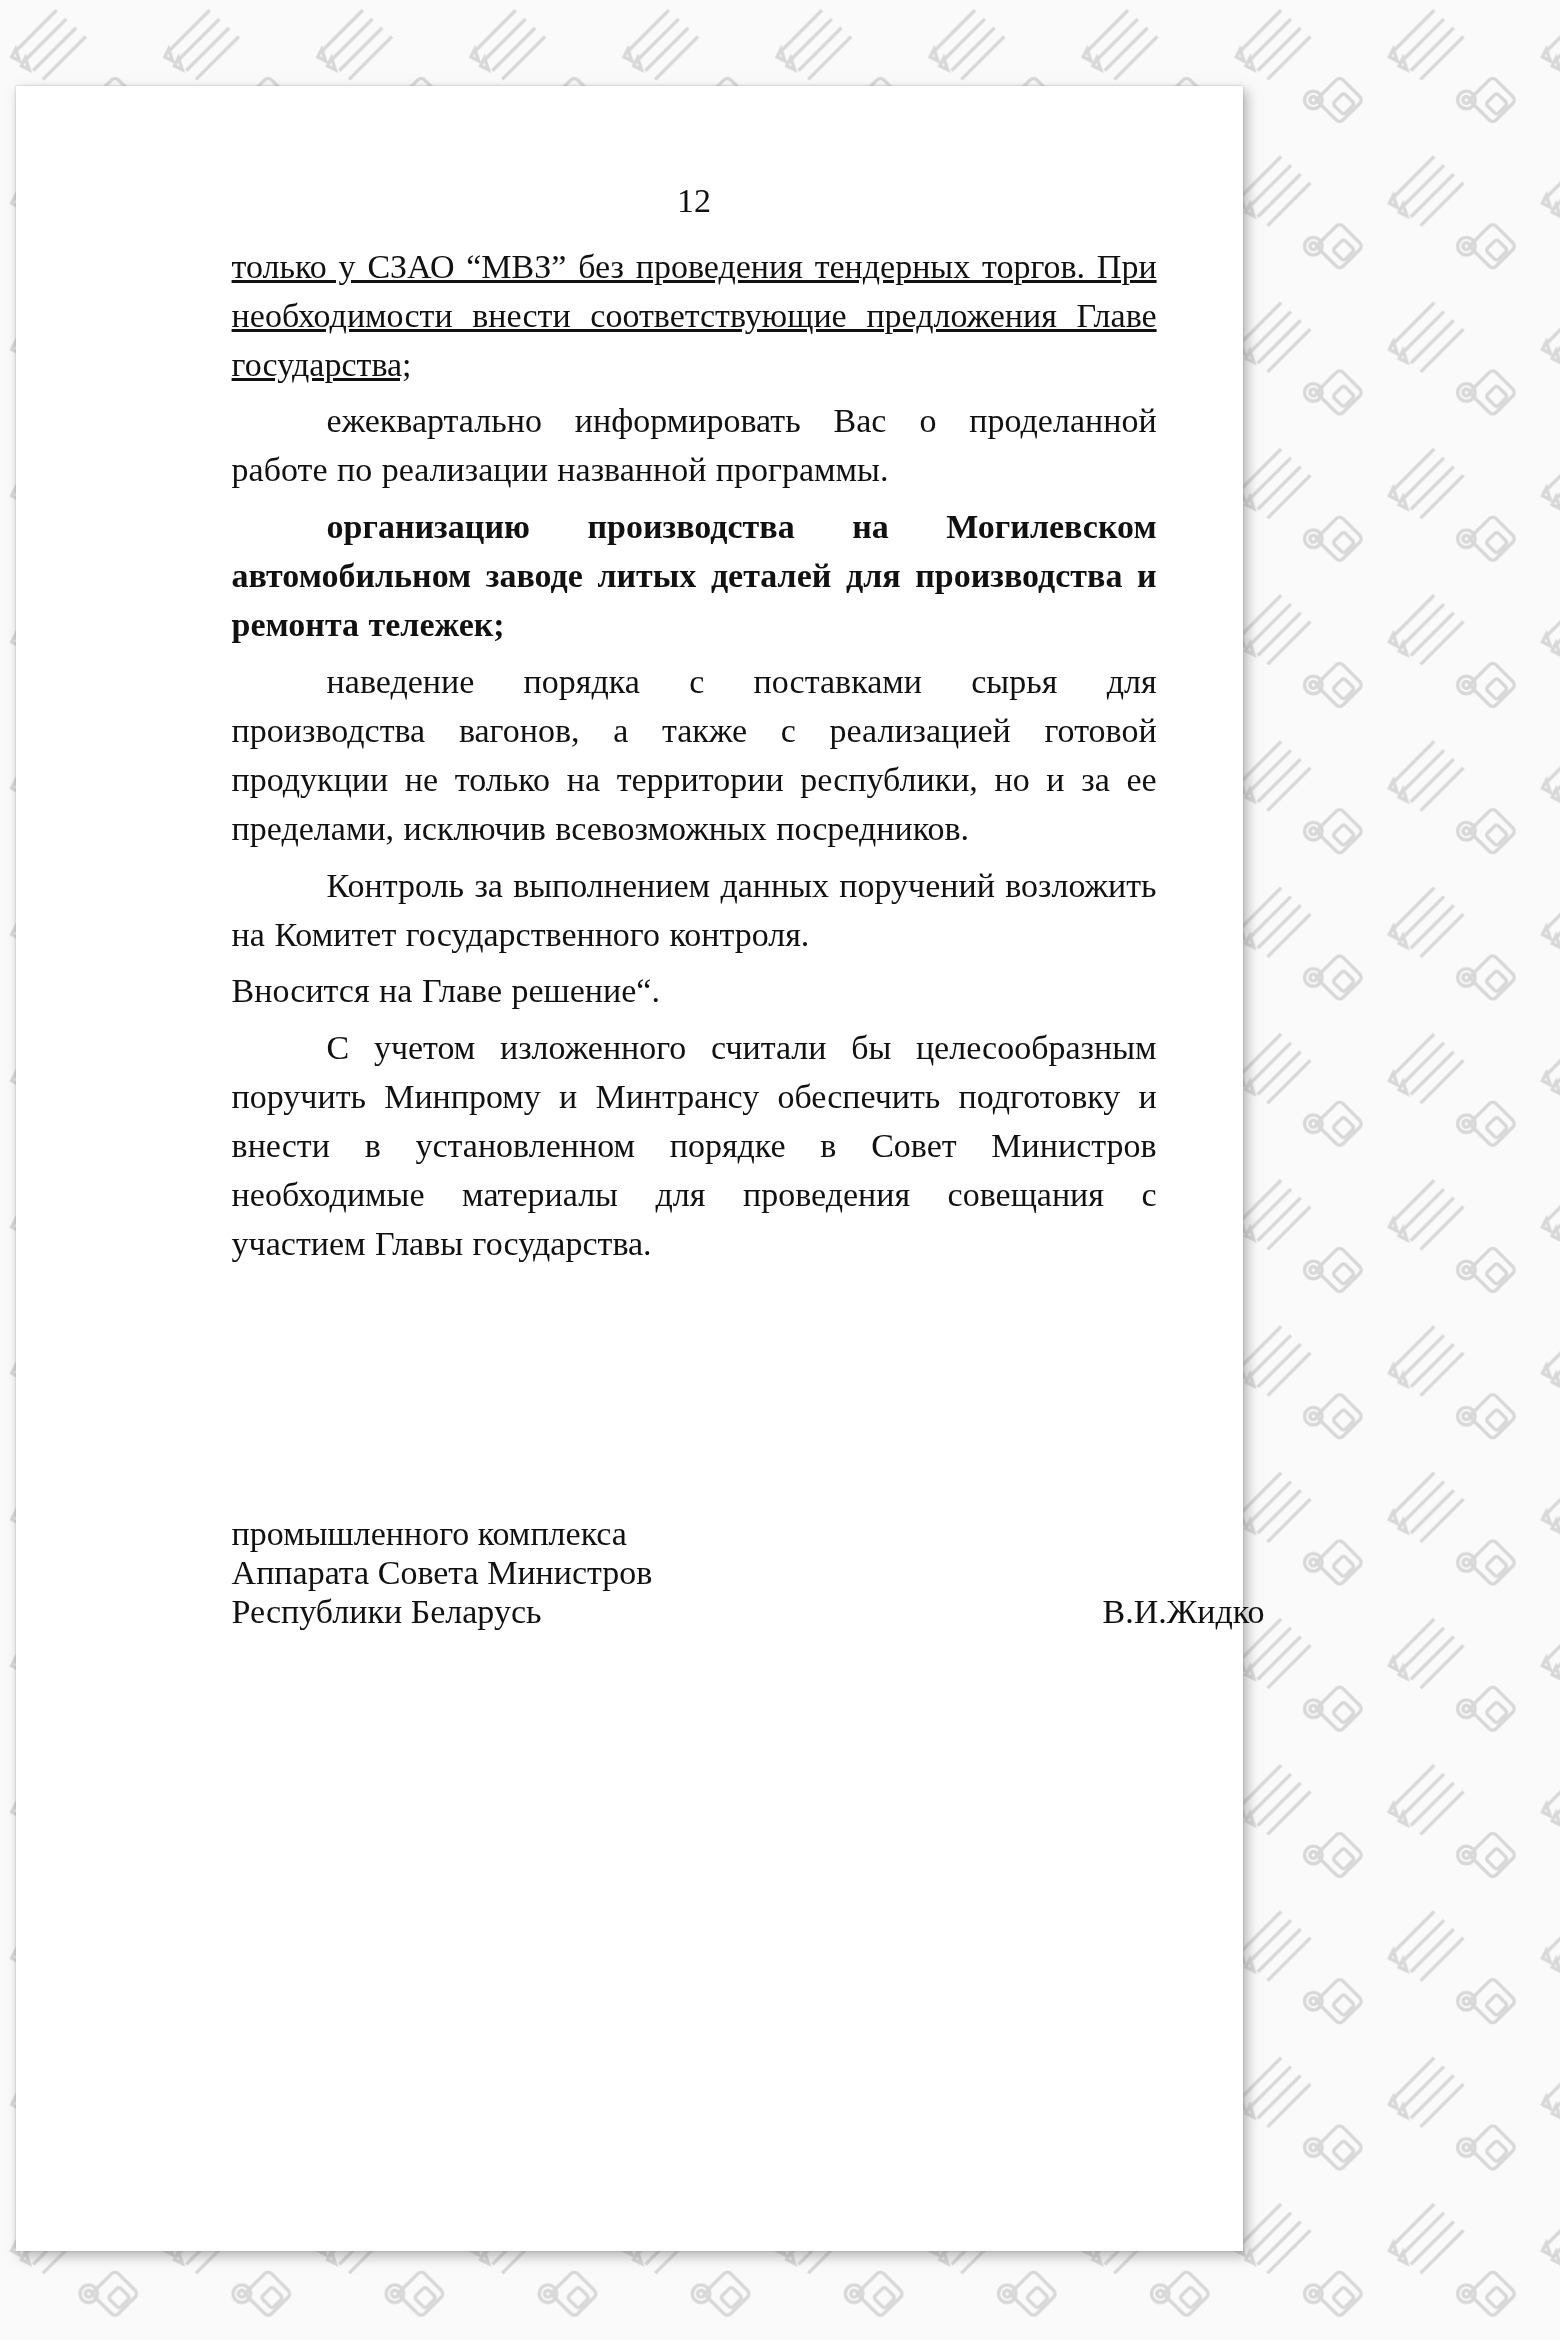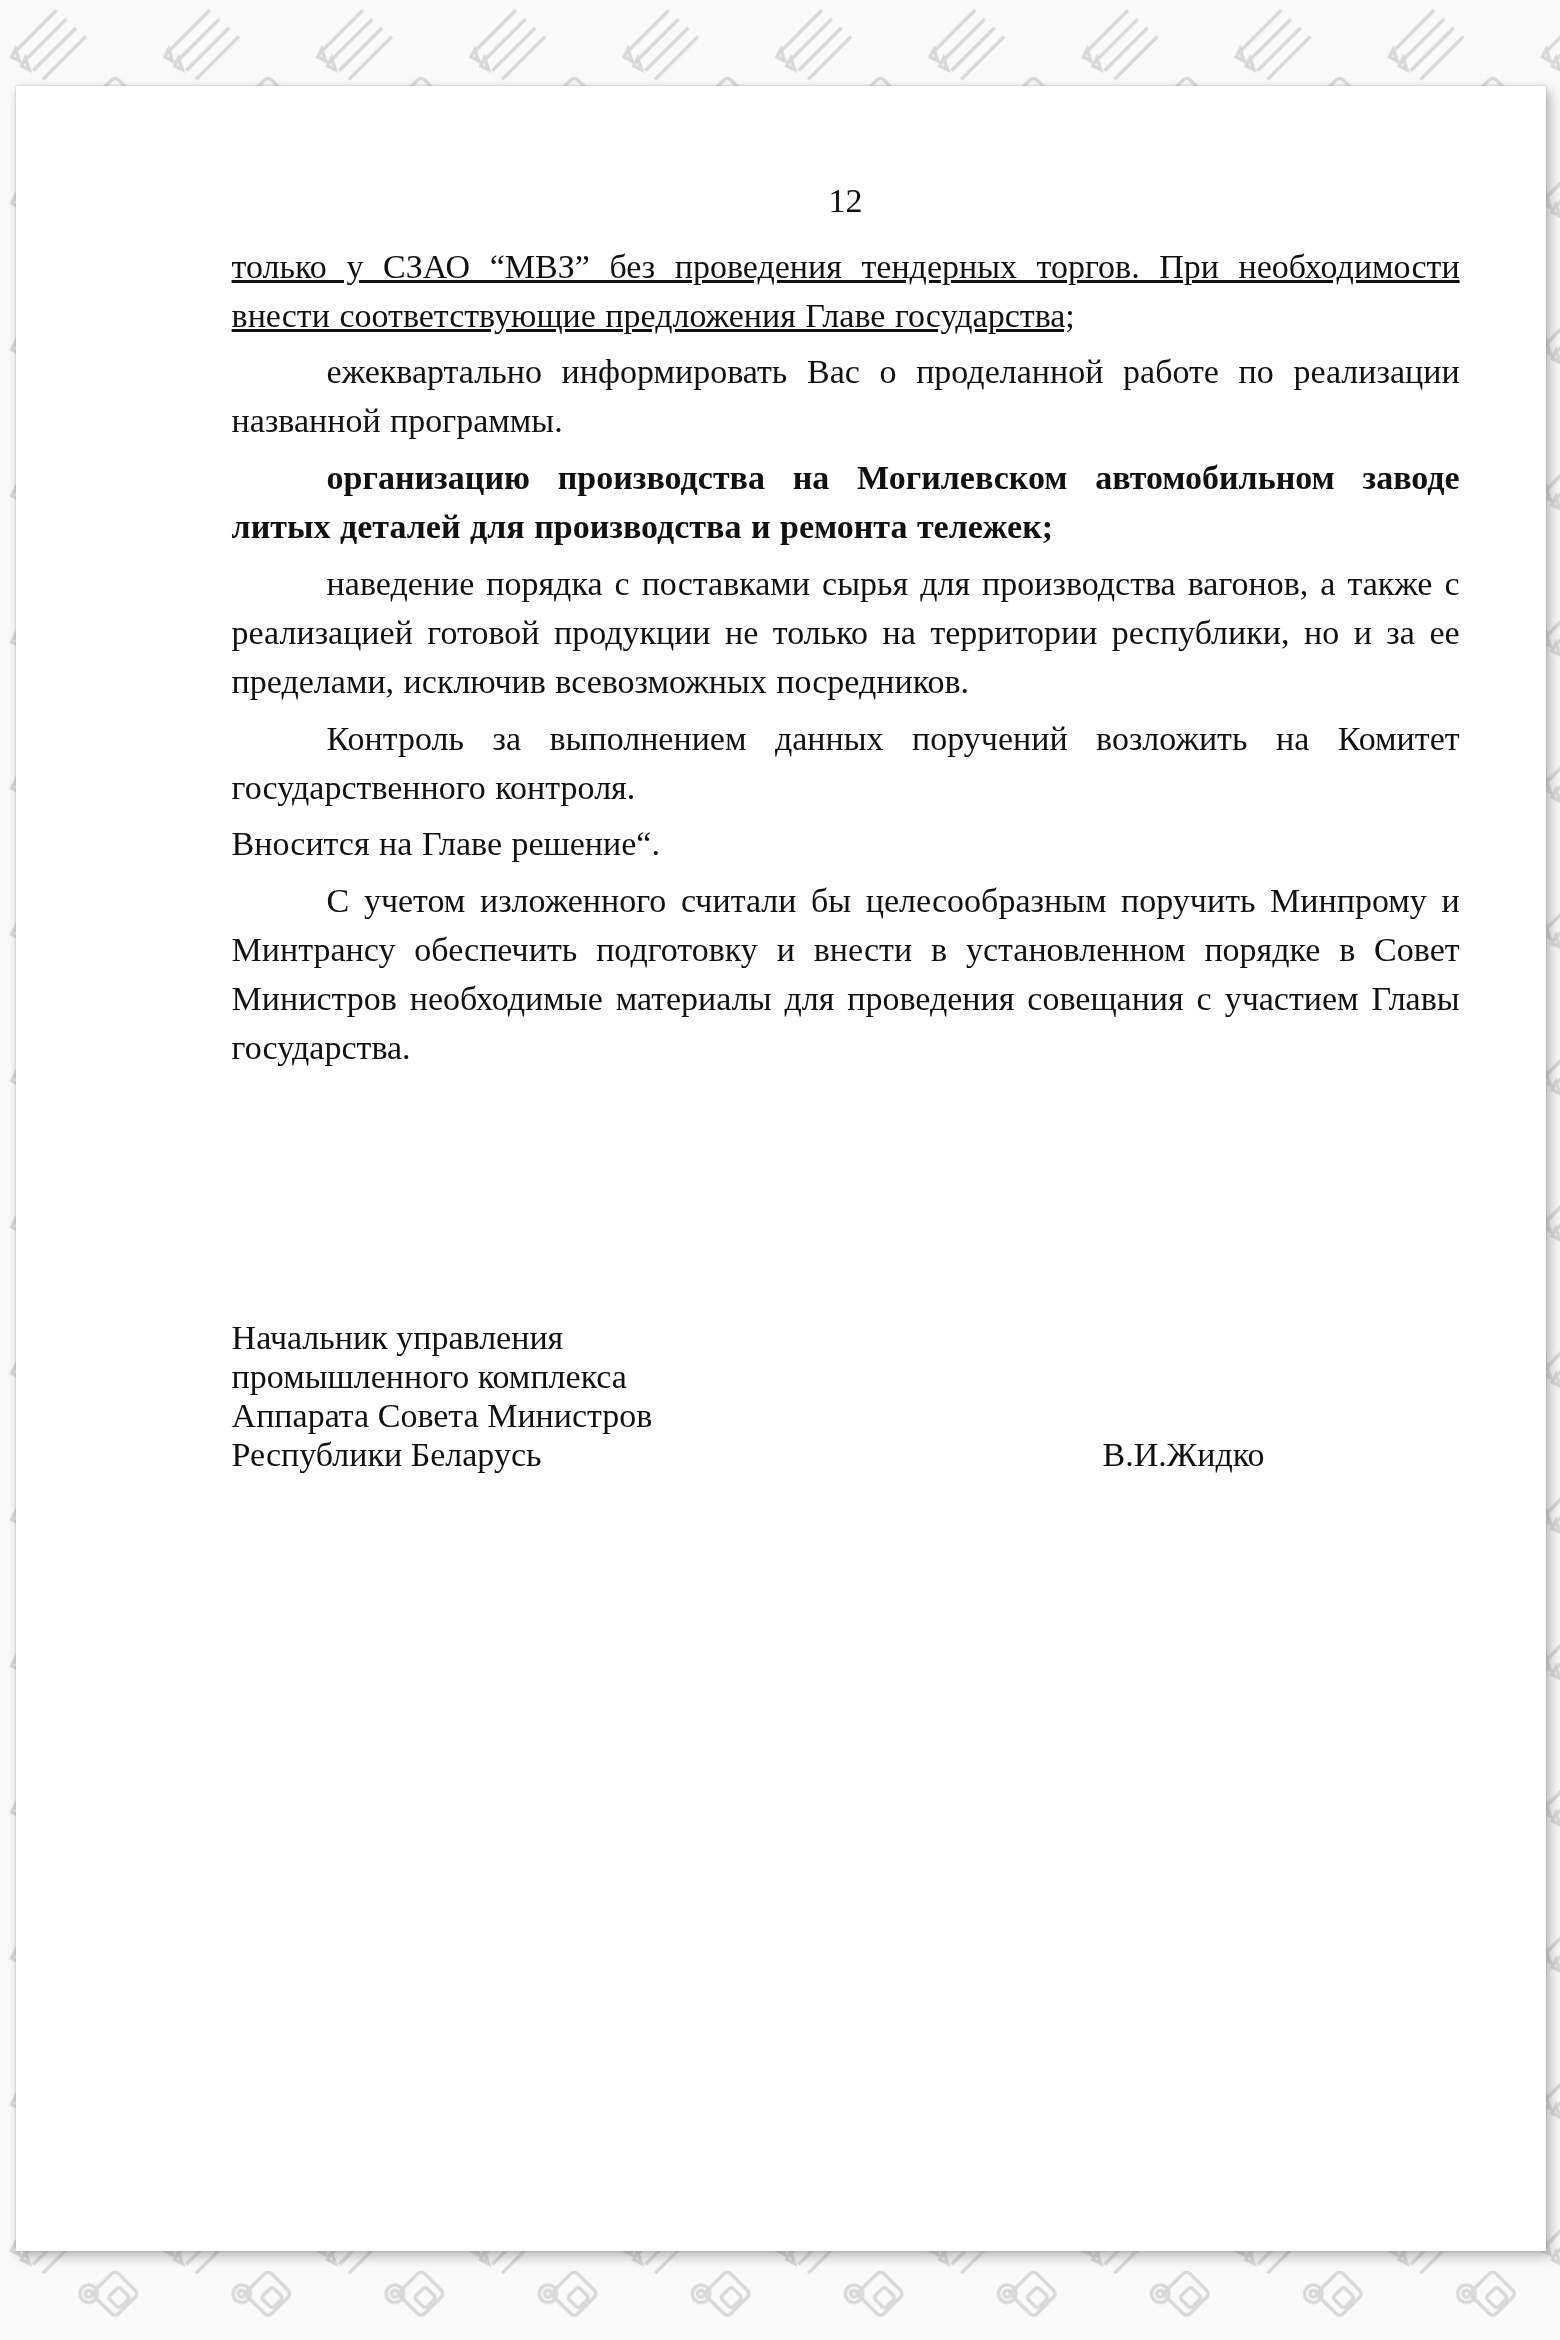--- a/index.html
+++ b/index.html
@@ -14,21 +14,21 @@
     position: absolute;
     left: 0; top: 0;
     width: 1560px;
     height: 2341px;
     z-index: 0;
   }
   .page {
     position: absolute;
     left: 15.6px;
     top: 86px;
-    width: 1530px;
+    width: 1227px;
     height: 2165px;
     background: #ffffff;
     box-sizing: border-box;
     padding: 95px 86px 0 216px;
     box-shadow: 3.9px 4.9px 11.7px rgba(110,110,110,0.5), 0 0 2px rgba(150,150,150,0.6);
     z-index: 1;
     font-family: "Liberation Serif", "DejaVu Serif", serif;
     color: #111111;
   }
   .page-number {
@@ -92,20 +92,19 @@
 
   <p class="para first">только у СЗАО “МВЗ” без проведения тендерных торгов. При необходимости внести соответствующие предложения Главе государства;</p>
   <p class="para indent">ежеквартально информировать Вас о проделанной работе по реализации названной программы.</p>
   <p class="para indent bold">организацию производства на Могилевском автомобильном заводе литых деталей для производства и ремонта тележек;</p>
   <p class="para indent">наведение порядка с поставками сырья для производства вагонов, а также с реализацией готовой продукции не только на территории республики, но и за ее пределами, исключив всевозможных посредников.</p>
   <p class="para indent">Контроль за выполнением данных поручений возложить на Комитет государственного контроля.</p>
   <p class="para">Вносится на Главе решение“.</p>
   <p class="para indent">С учетом изложенного считали бы целесообразным поручить Минпрому и Минтрансу обеспечить подготовку и внести в установленном порядке в Совет Министров необходимые материалы для проведения совещания с участием Главы государства.</p>
 
   <div class="signature">
-    <div class="sig-line">Начальник управления</div>
     <div class="sig-line">промышленного комплекса</div>
     <div class="sig-line">Аппарата Совета Министров</div>
     <div class="sig-line">Республики Беларусь</div>
     <div class="sig-name">В.И.Жидко</div>
   </div>
 </div>
 
 
 </body></html>

